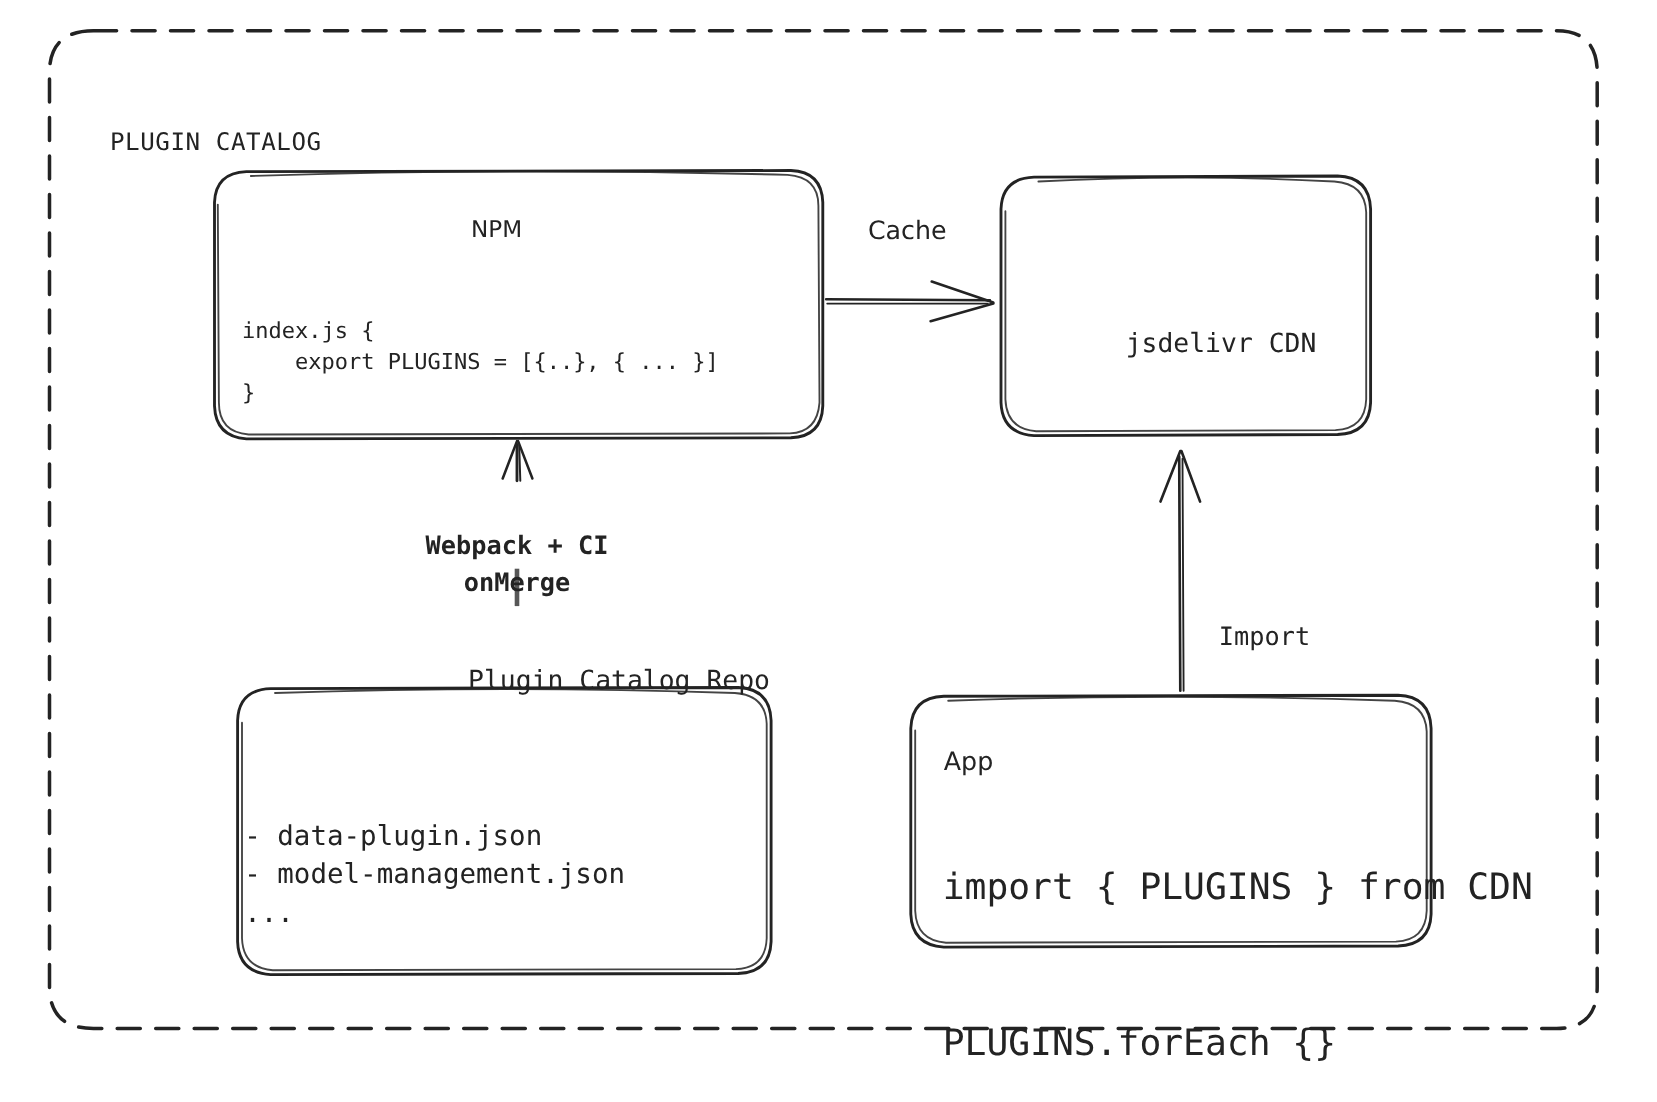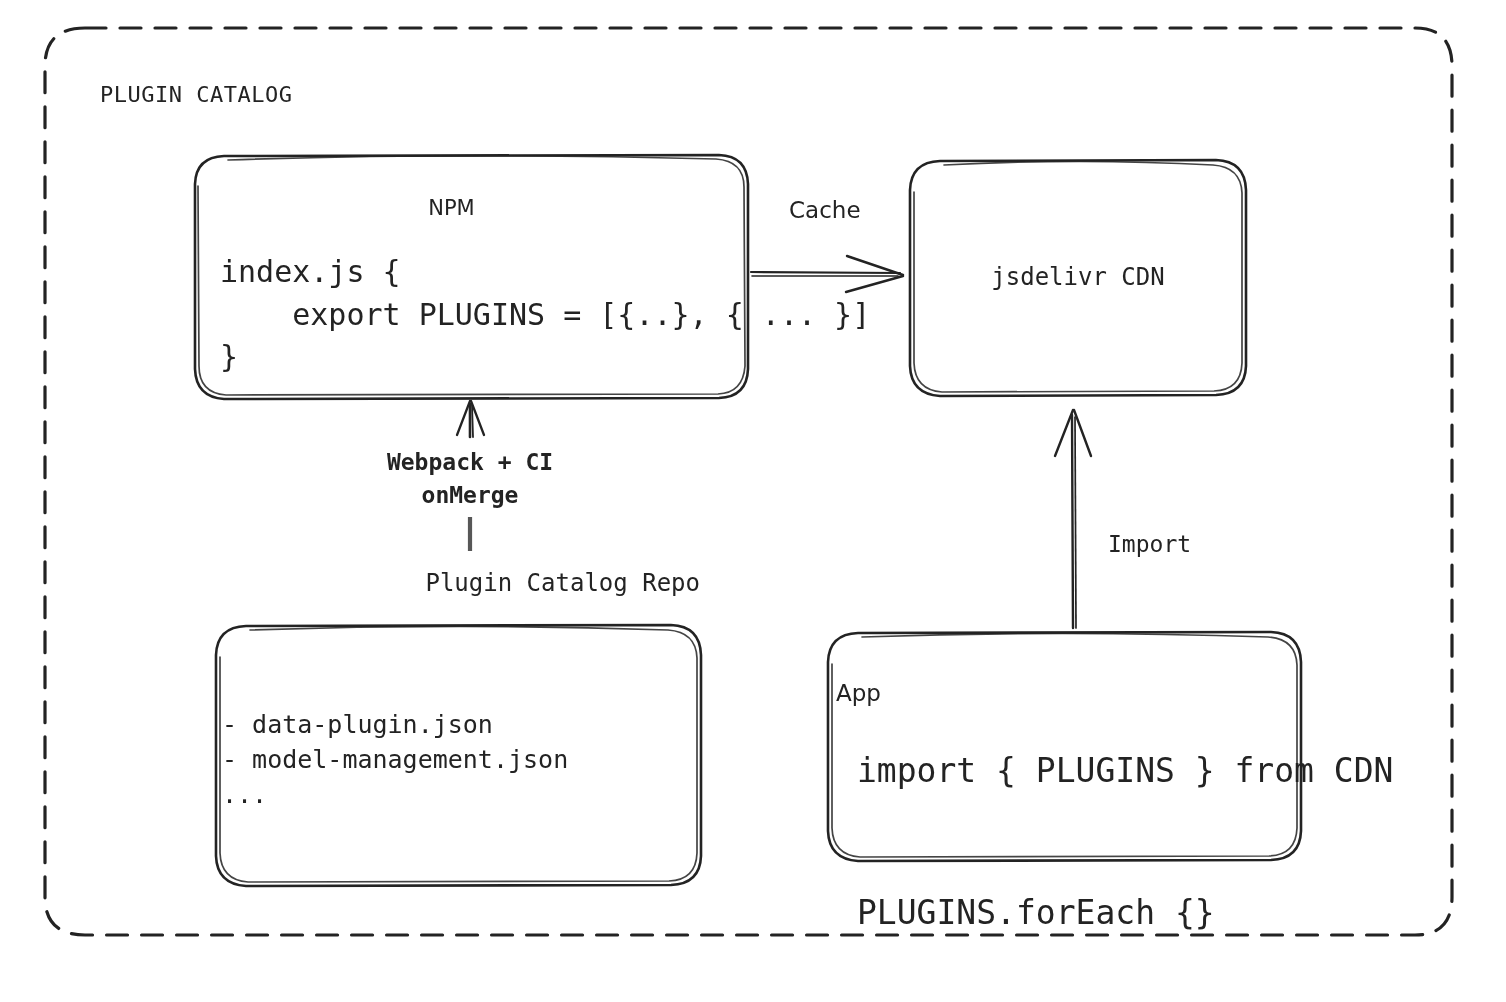--- a/index.html
+++ b/index.html
@@ -24,20 +24,21 @@
     pointer-events: none;
   }
   .lbl {
     position: absolute;
     color: #232323;
     white-space: pre;
     line-height: 1.35;
   }
   .mono {
     font-family: "DejaVu Sans Mono", monospace;
+    margin-top: 35px;
   }
   .sans {
     font-family: "DejaVu Sans", sans-serif;
   }
 
   
   #catalog-title {
     left: 100px;
     top: 80px;
     font-size: 22px;
@@ -48,31 +49,32 @@
   #npm-title {
     left: 195px;
     top: 194px;
     width: 513px;
     text-align: center;
     font-size: 21px;
   }
   #npm-code {
     left: 220px;
     top: 251px;
-    font-size: 30px;
+    font-size: 20px;
     line-height: 1.42;
   }
 
   
   #cdn-title {
     left: 910px;
     top: 261px;
     width: 336px;
     text-align: center;
     font-size: 24px;
+    padding-left: 32px;
   }
 
   
   #cache-label {
     left: 789px;
     top: 195px;
     font-size: 23px;
     text-align: right;
   }
   #webpack-label {
@@ -100,21 +102,21 @@
   }
   #repo-files {
     left: 222px;
     top: 707px;
     font-size: 25px;
     line-height: 1.40;
   }
 
   
   #app-title {
-    left: 836px;
+    left: 858px;
     top: 678px;
     font-size: 23px;
   }
   #app-code {
     left: 857px;
     top: 736px;
     font-size: 33px;
     line-height: 2.15;
   }
 </style>

